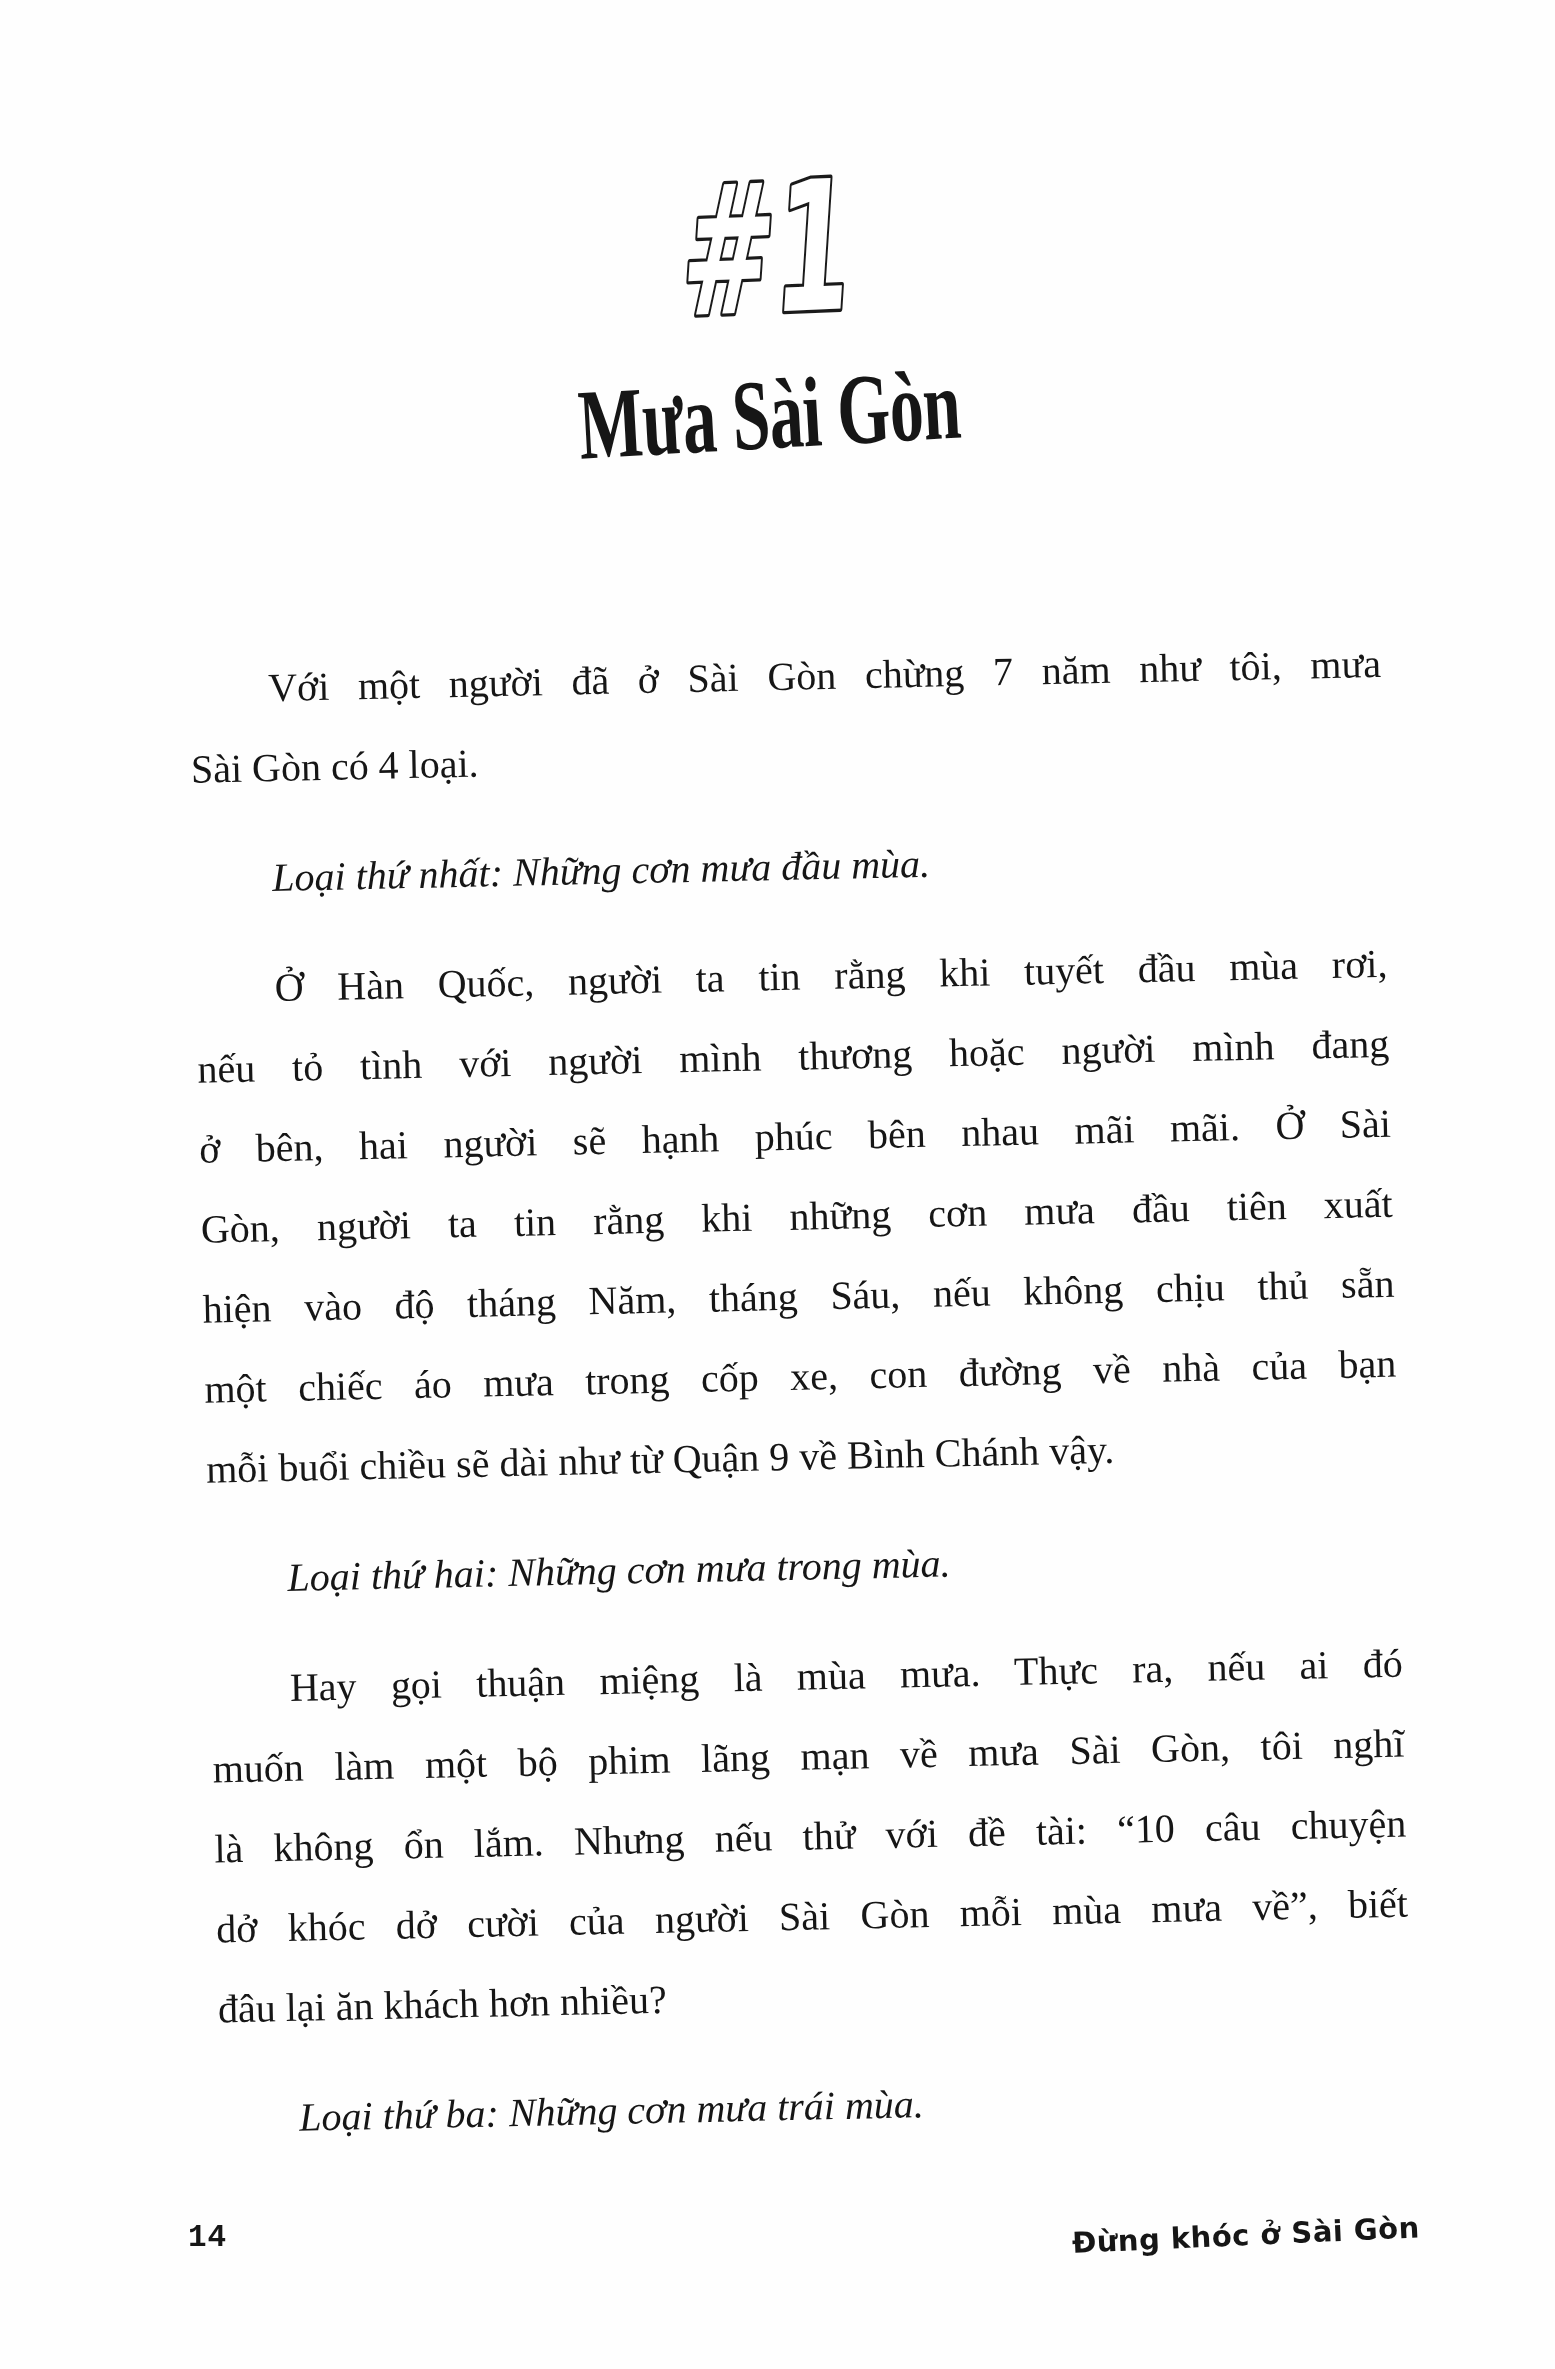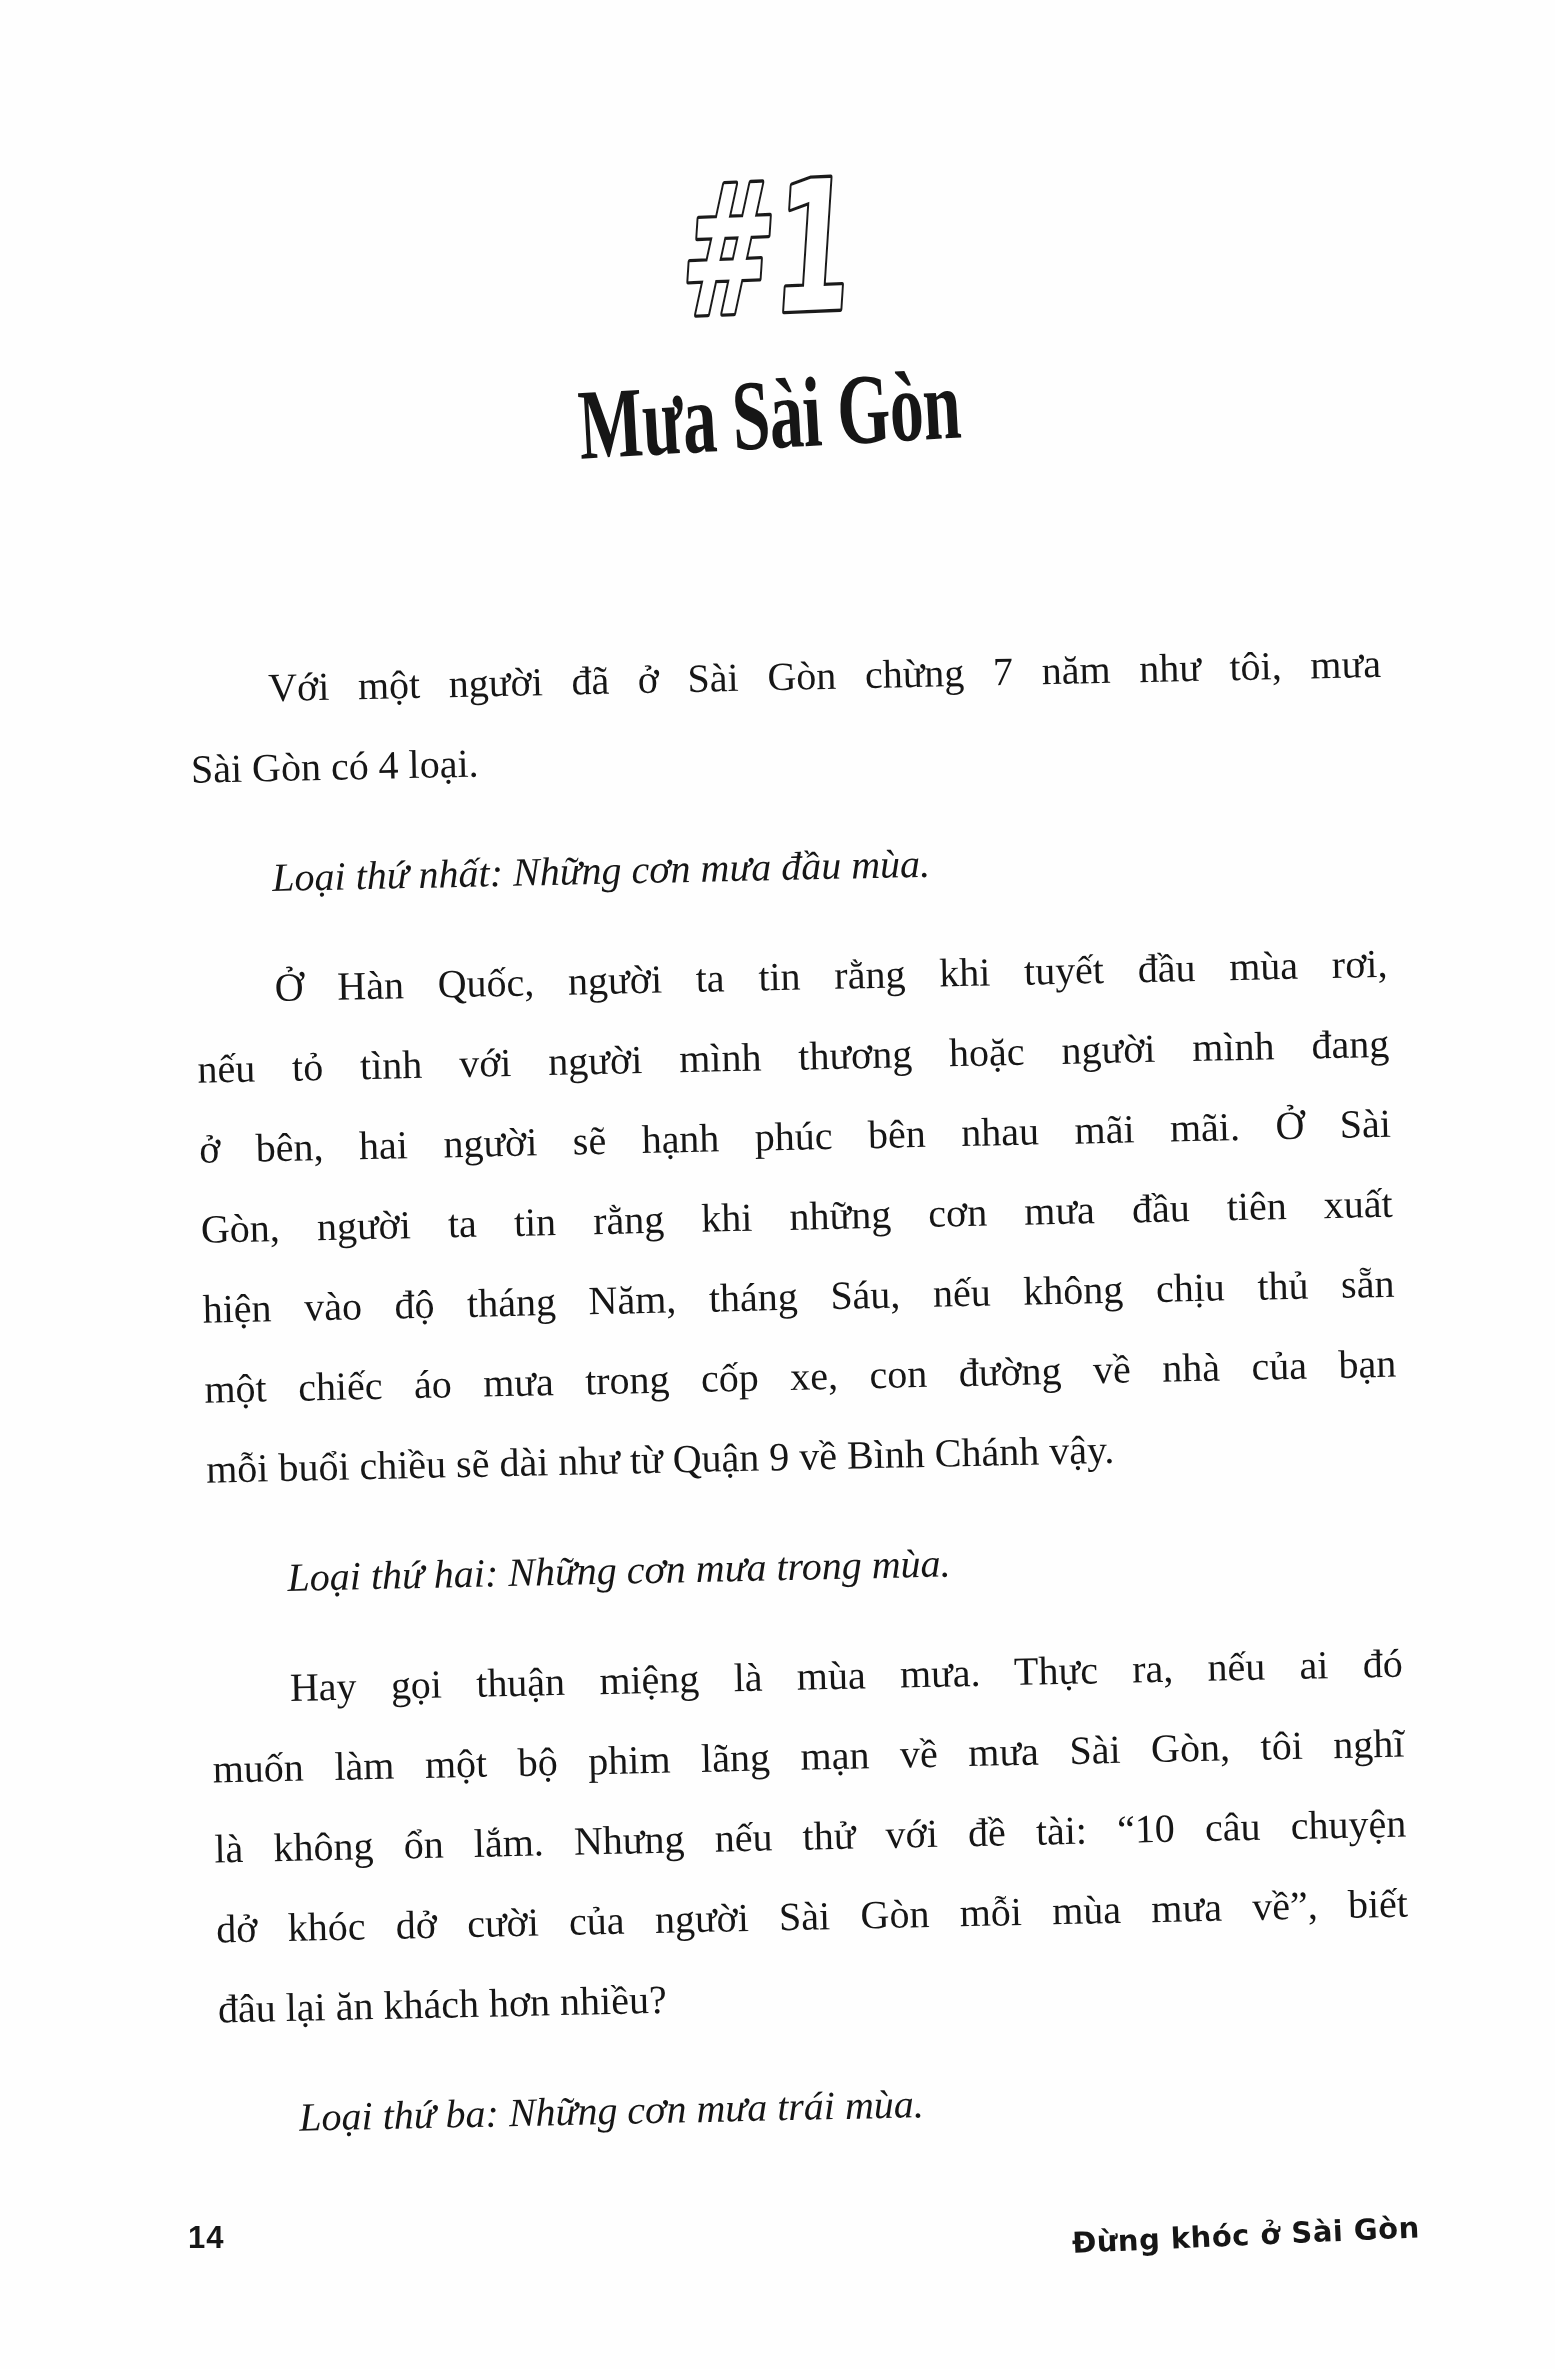--- a/index.html
+++ b/index.html
@@ -68,21 +68,21 @@
   .block .line { text-align: justify; text-align-last: justify; }
   .block .line.first { text-indent: 79px; }
   .block .line.last { text-align-last: left; }
   .block.italic { font-style: italic; }
   .block.italic .line { text-align-last: left; }
   
   .footer-page-number {
     position: absolute;
     left: 188px;
     top: 2220px;
-    font-family: Liberation Sans, sans-serif;
+    font-family: Liberation Mono, monospace;
     font-weight: bold;
     font-size: 31px;
     letter-spacing: 0.9px;
   }
   .footer-book-title {
     position: absolute;
     left: 1072px;
     top: 2226px;
     font-family: "DejaVu Sans", sans-serif;
     font-weight: bold;

